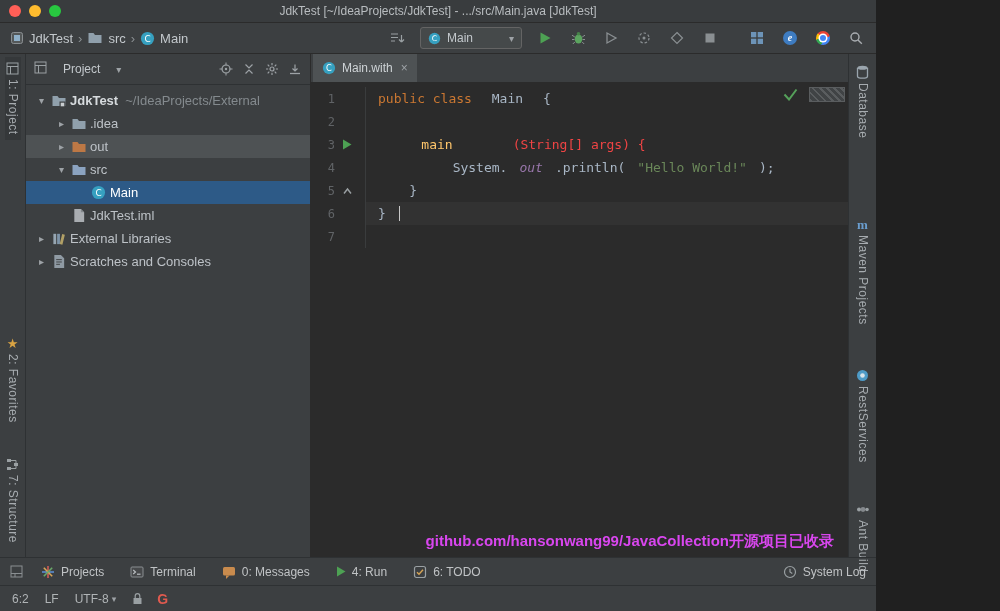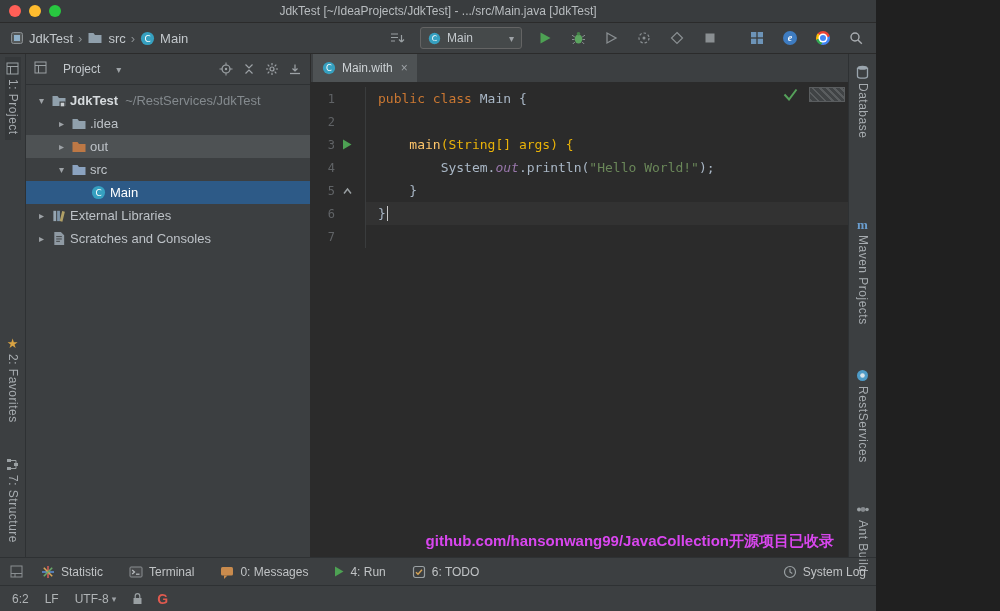--- a/index.html
+++ b/index.html
@@ -66,21 +66,21 @@
   .editor-col{flex:1;display:flex;flex-direction:column;min-width:0;}
   .tabbar{height:28px;flex:0 0 auto;background:#3c3f41;display:flex;align-items:stretch;padding-left:2px;border-bottom:1px solid #2b2b2b;}
   .tab{display:inline-flex;align-items:center;gap:6px;padding:0 9px;background:#4e5254;color:#ced3d6;font-size:12px;cursor:pointer;}
   .tab-icon svg{width:14px;height:14px;display:block;}
   .tab-close{color:#9da2a6;font-size:12px;margin-left:2px;cursor:pointer;}
   .editor{flex:1;position:relative;background:#2b2b2b;overflow:hidden;padding-top:4px;}
   .code-line{height:23px;display:flex;}
   .gutter{flex:0 0 54px;display:flex;align-items:center;border-right:1px solid #3a3c3d;}
   .line-num{width:24px;text-align:right;color:#606366;font:12px "DejaVu Sans Mono",monospace;}
   .gutter-icon{width:24px;display:inline-flex;justify-content:center;align-items:center;}
-  .code-cell{flex:1;display:flex;align-items:center;padding-left:12px;font:13px/23px "DejaVu Sans Mono",monospace;white-space:pre;}
+  .code-cell{flex:1;display:flex;align-items:center;padding-left:12px;font:13px/23px "DejaVu Sans Mono",monospace;white-space:pre;gap:12px;}
   .caret-line .code-cell{background:#323232;}
   .caret{display:inline-block;width:1px;height:15px;background:#c8c8c8;margin-left:1px;}
   .inspect-check{position:absolute;top:4px;right:50px;}
   .hatch-thumb{position:absolute;top:4px;right:3px;width:34px;height:13px;border:1px solid #5a5d5f;
                background:repeating-linear-gradient(45deg,#5a5d5f 0 2px,#404345 2px 5px);cursor:pointer;}
   .watermark{position:absolute;right:14px;bottom:6px;font-size:15px;font-weight:bold;color:#d946ef;white-space:nowrap;}
 
   
   .bottombar{height:27px;flex:0 0 auto;display:flex;align-items:center;border-top:1px solid #2e3133;padding:0 10px;font-size:12px;color:#c0c3c5;}
   .corner-btn{display:inline-flex;align-items:center;margin-right:18px;cursor:pointer;}
@@ -334,21 +334,21 @@
           <div class="tree-row" style="padding-left: 8px;">
             <span class="tree-arrow">▾</span>
             <span class="tree-icon">
               <svg width="16" height="16" viewBox="0 0 16 16">
                 <path d="M1.5 3h5l1.5 2h6.5v8h-13z" fill="#90a0ac"></path>
                 <rect x="8.5" y="8.5" width="6" height="6" fill="#3c3f41"></rect>
                 <rect x="9.7" y="9.7" width="3.6" height="3.6" fill="#c9cdd0"></rect>
               </svg>
             </span>
             <span class="tree-label bold">JdkTest</span>
-            <span class="tree-hint">~/RestServices/JdkTest</span>
+            <span class="tree-hint">~/IdeaProjects/External</span>
           </div>
           <div class="tree-row" style="padding-left: 28px;">
             <span class="tree-arrow">▸</span>
             <span class="tree-icon">
               <svg width="16" height="16" viewBox="0 0 16 16">
                 <path d="M1.5 3h5l1.5 2h6.5v8h-13z" fill="#90a0ac"></path>
               </svg>
             </span>
             <span class="tree-label">.idea</span>
           </div>
@@ -372,20 +372,30 @@
           </div>
           <div class="tree-row selected" style="padding-left: 48px;">
             <span class="tree-arrow"></span>
             <span class="tree-icon">
               <svg width="15" height="15" viewBox="0 0 16 16">
                 <circle cx="8" cy="8" r="7" fill="#36a0c0"></circle>
                 <text x="8" y="11.5" text-anchor="middle" font-size="9.5" font-family="DejaVu Sans, sans-serif" fill="#ffffff">C</text>
               </svg>
             </span>
             <span class="tree-label">Main</span>
+          </div>
+          <div class="tree-row" style="padding-left: 28px;">
+            <span class="tree-arrow"></span>
+            <span class="tree-icon">
+              <svg width="14" height="15" viewBox="0 0 14 16">
+                <path d="M2 1h7l3.5 3.5V15H2z" fill="#a9adb1"></path>
+                <path d="M9 1v3.5h3.5z" fill="#84888c"></path>
+              </svg>
+            </span>
+            <span class="tree-label">JdkTest.iml</span>
           </div>
           <div class="tree-row" style="padding-left: 8px;">
             <span class="tree-arrow">▸</span>
             <span class="tree-icon">
               <svg width="16" height="15" viewBox="0 0 16 16">
                 <rect x="2" y="3" width="3" height="11" fill="#97a6b2"></rect>
                 <rect x="6" y="3" width="3" height="11" fill="#7e95a9"></rect>
                 <rect x="10" y="3.5" width="3" height="11" transform="rotate(14 11.5 9)" fill="#b1a066"></rect>
               </svg>
             </span>
@@ -437,21 +447,21 @@
             </div>
             <div class="code-line">
               <span class="gutter">
                 <span class="line-num">3</span>
                 <span class="gutter-icon">
                   <svg width="10" height="11" viewBox="0 0 10 11">
                     <polygon points="1,0.5 9.5,5.5 1,10.5" fill="#4da153"></polygon>
                   </svg>
                 </span>
               </span>
-              <span class="code-cell"><span class="tok tok-plain" style="color: rgb(169, 183, 198);">    </span><span class="tok tok-method" style="color: rgb(255, 198, 107);">main</span><span class="tok tok-plain" style="color: #eab308;">(String[] args) {</span></span>
+              <span class="code-cell"><span class="tok tok-plain" style="color: rgb(169, 183, 198);">    </span><span class="tok tok-method" style="color: rgb(255, 198, 107);">main</span><span class="tok tok-plain" style="color: #ef4444; margin-left: 48px;">(String[] args) {</span></span>
             </div>
             <div class="code-line">
               <span class="gutter">
                 <span class="line-num">4</span>
                 <span class="gutter-icon"></span>
               </span>
               <span class="code-cell"><span class="tok tok-plain" style="color: rgb(169, 183, 198);">        </span><span class="tok tok-plain" style="color: rgb(169, 183, 198);">System.</span><span class="tok tok-field" style="color: rgb(152, 118, 170); font-style: italic;">out</span><span class="tok tok-plain" style="color: rgb(169, 183, 198);">.println(</span><span class="tok tok-str" style="color: rgb(106, 135, 89);">"Hello World!"</span><span class="tok tok-plain" style="color: rgb(169, 183, 198);">);</span></span>
             </div>
             <div class="code-line">
               <span class="gutter">
@@ -535,21 +545,21 @@
     <div class="bottom-group" id="bottom-left">
         <span class="bottom-item">
           <span style="display: inline-flex;">
             <svg width="14" height="14" viewBox="0 0 14 14">
               <path d="M7 1v12" stroke="#cf5c56" stroke-width="1.6"></path>
               <path d="M1 7h12" stroke="#5b8dcf" stroke-width="1.6"></path>
               <path d="M2.8 2.8l8.4 8.4" stroke="#d7a556" stroke-width="1.6"></path>
               <path d="M11.2 2.8L2.8 11.2" stroke="#69a869" stroke-width="1.6"></path>
             </svg>
           </span>
-          <span>Statistic</span>
+          <span>Projects</span>
         </span>
         <span class="bottom-item">
           <span style="display: inline-flex;">
             <svg width="14" height="14" viewBox="0 0 14 14">
               <rect x="1" y="2" width="12" height="10" rx="1" fill="#47494b" stroke="#8a8f92"></rect>
               <path d="M3.2 5l2.3 2-2.3 2" fill="none" stroke="#b9bec1" stroke-width="1.2"></path>
               <path d="M7 9.2h3.5" stroke="#b9bec1" stroke-width="1.2"></path>
             </svg>
           </span>
           <span>Terminal</span>

